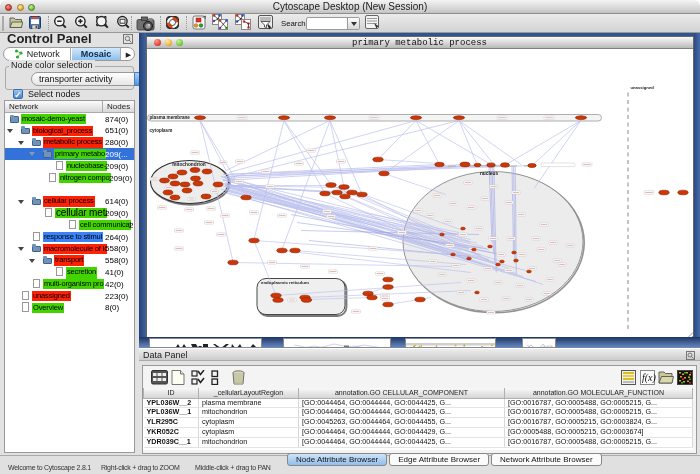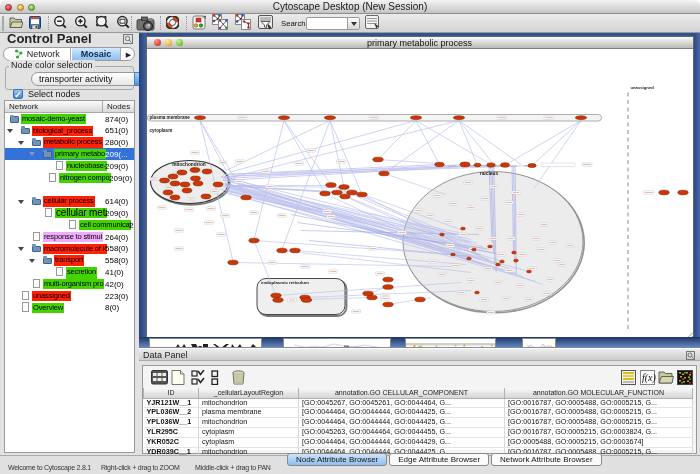--- a/index.html
+++ b/index.html
@@ -26,21 +26,21 @@
 #combo .stp:before { content:""; position:absolute; left:3.5px; top:2px; border-left:3px solid transparent; border-right:3px solid transparent; border-bottom:3.5px solid #fff; }
 #combo .stp:after { content:""; position:absolute; left:3.5px; bottom:2px; border-left:3px solid transparent; border-right:3px solid transparent; border-top:3.5px solid #fff; }
 #chk { position:absolute; left:13px; top:56px; width:10px; height:10px; background:linear-gradient(#9ec7f0,#4586d2); border:1px solid #3a6ea8; border-radius:2px; color:#fff; font-size:9px; line-height:10px; text-align:center; font-weight:bold; }
 #chklbl { position:absolute; left:28px; top:56px; font-size:9px; color:#111; }
 #tree { position:absolute; left:4px; top:67px; width:131px; height:353px; background:#fff; border:1px solid #9a9a9a; }
 #treehdr { position:absolute; left:0; top:0; width:100%; height:12px; background:linear-gradient(#fcfcfc,#d8d8d8); border-bottom:1px solid #aaa; font-size:8px; color:#222; }
 #treebody { position:absolute; left:0; top:12px; width:100%; height:339px; overflow:hidden; }
 
 #mdi { left:139px; top:33px; width:561px; height:315px; background:#2f5591; }
 #iframe { position:absolute; left:6.5px; top:2.5px; width:548px; height:302px; background:#fff; border:1px solid #666; }
-#ititle { position:absolute; left:0; top:0; width:100%; height:12px; background:linear-gradient(#fafafa,#b9b9b9); border-bottom:1px solid #808080; }
+#ititle { position:absolute; left:0; top:0; width:100%; height:12px; background:linear-gradient(#fafafa,#b9b9b9); border-bottom:1px solid #808080;font-family:Liberation Mono, monospace; }
 #ititle .t { position:absolute; left:0; right:0; top:1px; text-align:center; font-size:9px; color:#111; }
 #ilight { position:absolute; top:2.5px; width:7px; height:7px; border-radius:50%; }
 #icanvas { position:absolute; left:0; top:13px; width:546px; height:288px; background:#fff; overflow:hidden; }
 #bstrip { position:absolute; left:0; bottom:0; width:561px; height:11px; background:linear-gradient(#1c3468,#6d8cc0); }
 .bfrag { position:absolute; top:0.5px; height:10px; background:#fff; border:1px solid #8a8a8a; overflow:hidden; }
 
 #dpanel { left:139px; top:348px; width:561px; height:107px; background:#e2e2e2; }
 #dphdr { position:absolute; left:0; top:0; width:100%; height:13px; background:linear-gradient(#ededed,#cccccc); border-top:1px solid #fff; border-bottom:1px solid #aaa; font-size:9px; color:#222; line-height:13px; padding-left:4px; }
 #dpbox { position:absolute; left:3px; top:17px; width:555px; height:89px; background:#f4f4f4; border:1px solid #999; }
 #dptools { position:absolute; left:0; top:0; width:100%; height:22px; }
@@ -254,21 +254,21 @@
 <div style="position:absolute;left:50px;top:0.8px;height:10.2px;max-width:52px;overflow:hidden;background:#43d400;color:#000;font-size:10px;letter-spacing:-0.15px;line-height:10.2px;padding:0 1px;white-space:nowrap">cellular metabo</div>
 <div style="position:absolute;left:100px;top:1.5px;font-size:8px;line-height:10px;color:#000;white-space:nowrap">209(0)</div>
 </div>
 <div style="position:absolute;left:0;top:106.2px;width:100%;height:11.8px;margin-left:24px;">
 <div style="position:absolute;left:40px;top:0.5px;width:7px;height:9.5px;background:#fff;border:1px solid #999;box-sizing:border-box"></div>
 <div style="position:absolute;left:50px;top:0.8px;height:10.2px;max-width:52px;overflow:hidden;background:#43d400;color:#000;font-size:7.5px;letter-spacing:-0.15px;line-height:10.2px;padding:0 1px;white-space:nowrap">cell communicat</div>
 <div style="position:absolute;left:100px;top:1.5px;font-size:8px;line-height:10px;color:#000;white-space:nowrap">22(0)</div>
 </div>
 <div style="position:absolute;left:0;top:118.0px;width:100%;height:11.8px;">
 <div style="position:absolute;left:28px;top:0.5px;width:7px;height:9.5px;background:#fff;border:1px solid #999;box-sizing:border-box"></div>
-<div style="position:absolute;left:38px;top:0.8px;height:10.2px;max-width:64px;overflow:hidden;background:#f0abfc;color:#000;font-size:7.5px;letter-spacing:-0.15px;line-height:10.2px;padding:0 1px;white-space:nowrap">response to stimul</div>
+<div style="position:absolute;left:38px;top:0.8px;height:10.2px;max-width:64px;overflow:hidden;background:#3b82f6;color:#000;font-size:7.5px;letter-spacing:-0.15px;line-height:10.2px;padding:0 1px;white-space:nowrap">response to stimul</div>
 <div style="position:absolute;left:100px;top:1.5px;font-size:8px;line-height:10px;color:#000;white-space:nowrap">264(0)</div>
 </div>
 <div style="position:absolute;left:0;top:129.8px;width:100%;height:11.8px;">
 <div style="position:absolute;left:13px;top:4px;width:0;height:0;border-left:3.5px solid transparent;border-right:3.5px solid transparent;border-top:4.5px solid #444"></div>
 <div style="position:absolute;left:27px;top:3px;width:9px;height:6.5px;background:#6f94b8;border:1px solid #44618a;border-radius:1px;box-sizing:border-box"></div>
           <div style="position:absolute;left:27px;top:1.5px;width:4px;height:2.5px;background:#6f94b8;border-radius:1px 1px 0 0"></div>
 <div style="position:absolute;left:38px;top:0.8px;height:10.2px;max-width:64px;overflow:hidden;background:#ff2103;color:#000;font-size:7.5px;letter-spacing:-0.15px;line-height:10.2px;padding:0 1px;white-space:nowrap">macromolecule of lo</div>
 <div style="position:absolute;left:100px;top:1.5px;font-size:8px;line-height:10px;color:#000;white-space:nowrap">558(0)</div>
 </div>
 <div style="position:absolute;left:0;top:141.6px;width:100%;height:11.8px;">
@@ -972,26 +972,20 @@
             <col>
           </colgroup>
         <tbody>
             <tr>
               <th>ID</th>
               <th>_cellularLayoutRegion</th>
               <th>annotation.GO CELLULAR_COMPONENT</th>
               <th>annotation.GO MOLECULAR_FUNCTION</th>
             </tr>
 <tr>
-              <td class="c1">YJR121W__1</td>
-              <td class="c2">mitochondrion</td>
-              <td class="c3">[GO:0045267, GO:0045261, GO:0044464, G...</td>
-              <td class="c4">[GO:0016787, GO:0005488, GO:0005215, G...</td>
-            </tr>
-<tr>
               <td class="c1">YPL036W__2</td>
               <td class="c2">plasma membrane</td>
               <td class="c3">[GO:0044464, GO:0044444, GO:0044425, G...</td>
               <td class="c4">[GO:0016787, GO:0005488, GO:0005215, G...</td>
             </tr>
 <tr>
               <td class="c1">YPL036W__1</td>
               <td class="c2">mitochondrion</td>
               <td class="c3">[GO:0044464, GO:0044444, GO:0044425, G...</td>
               <td class="c4">[GO:0016787, GO:0005488, GO:0005215, G...</td>

